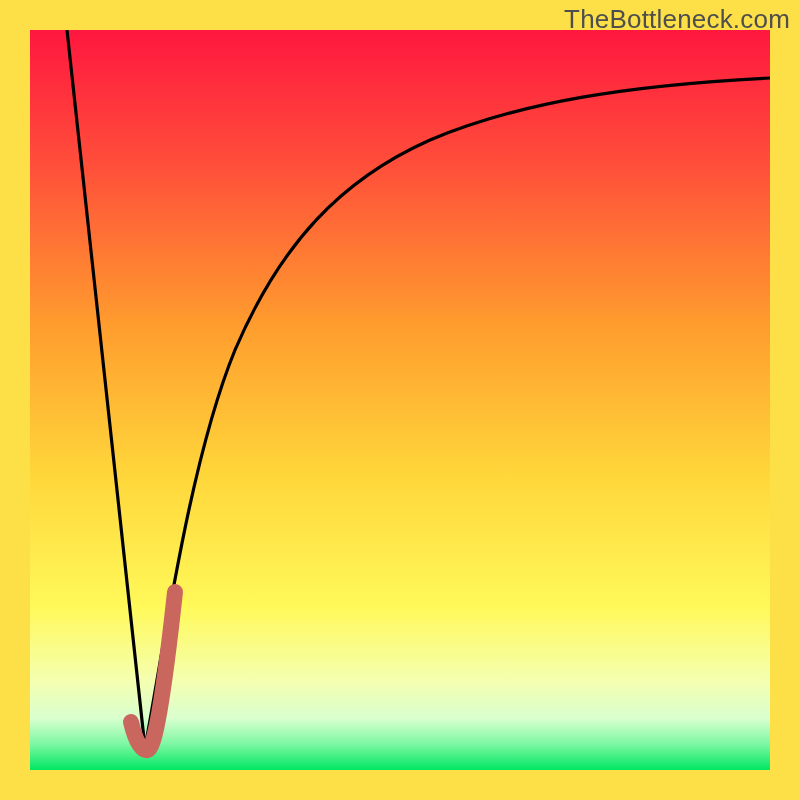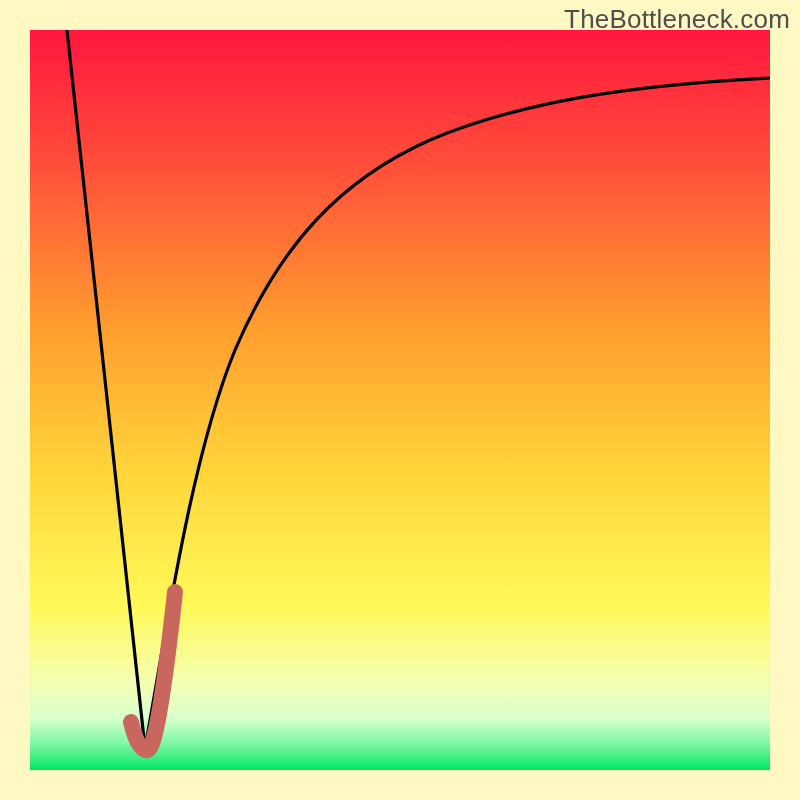--- a/index.html
+++ b/index.html
@@ -8,21 +8,21 @@
     width: 800px;
     height: 800px;
     background: #000;
     overflow: hidden;
     font-family: Arial, Helvetica, sans-serif;
   }
   .frame {
     position: relative;
     width: 800px;
     height: 800px;
-    background: #fef9c3;
+    background: #fde047;
   }
   .plot {
     position: absolute;
     left: 30px;
     top: 30px;
     width: 740px;
     height: 740px;
   }
   .watermark {
     position: absolute;

